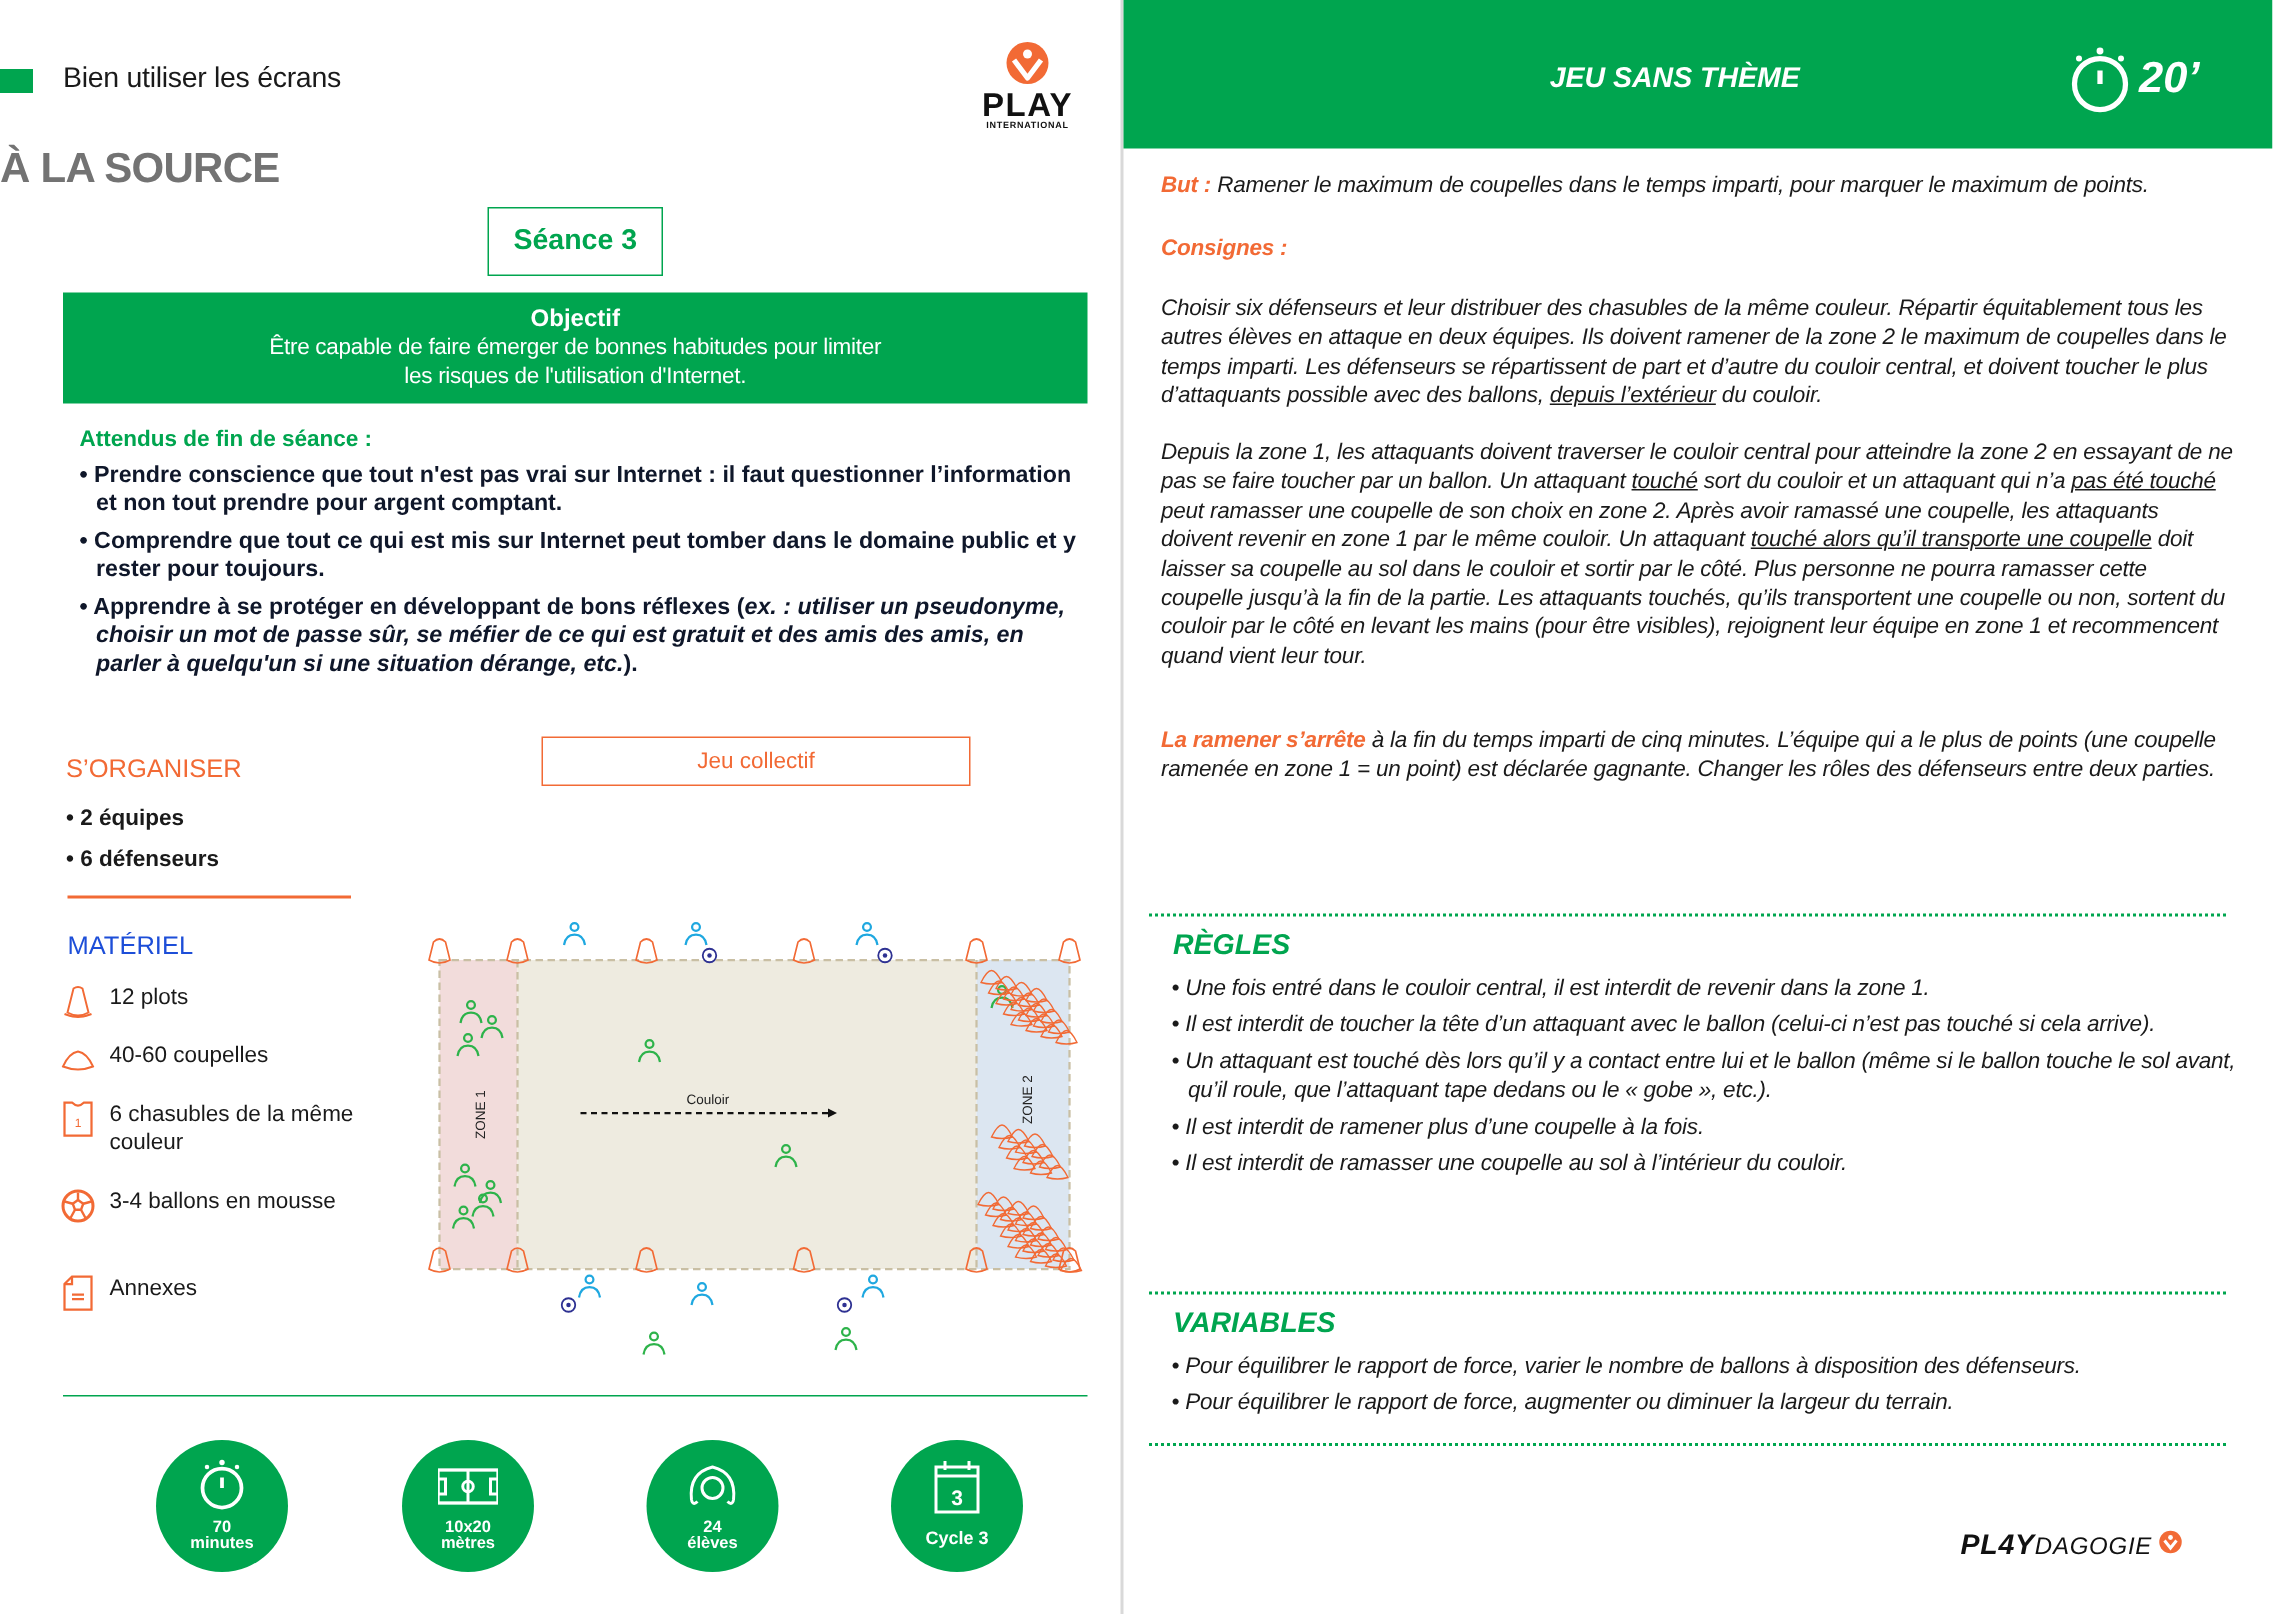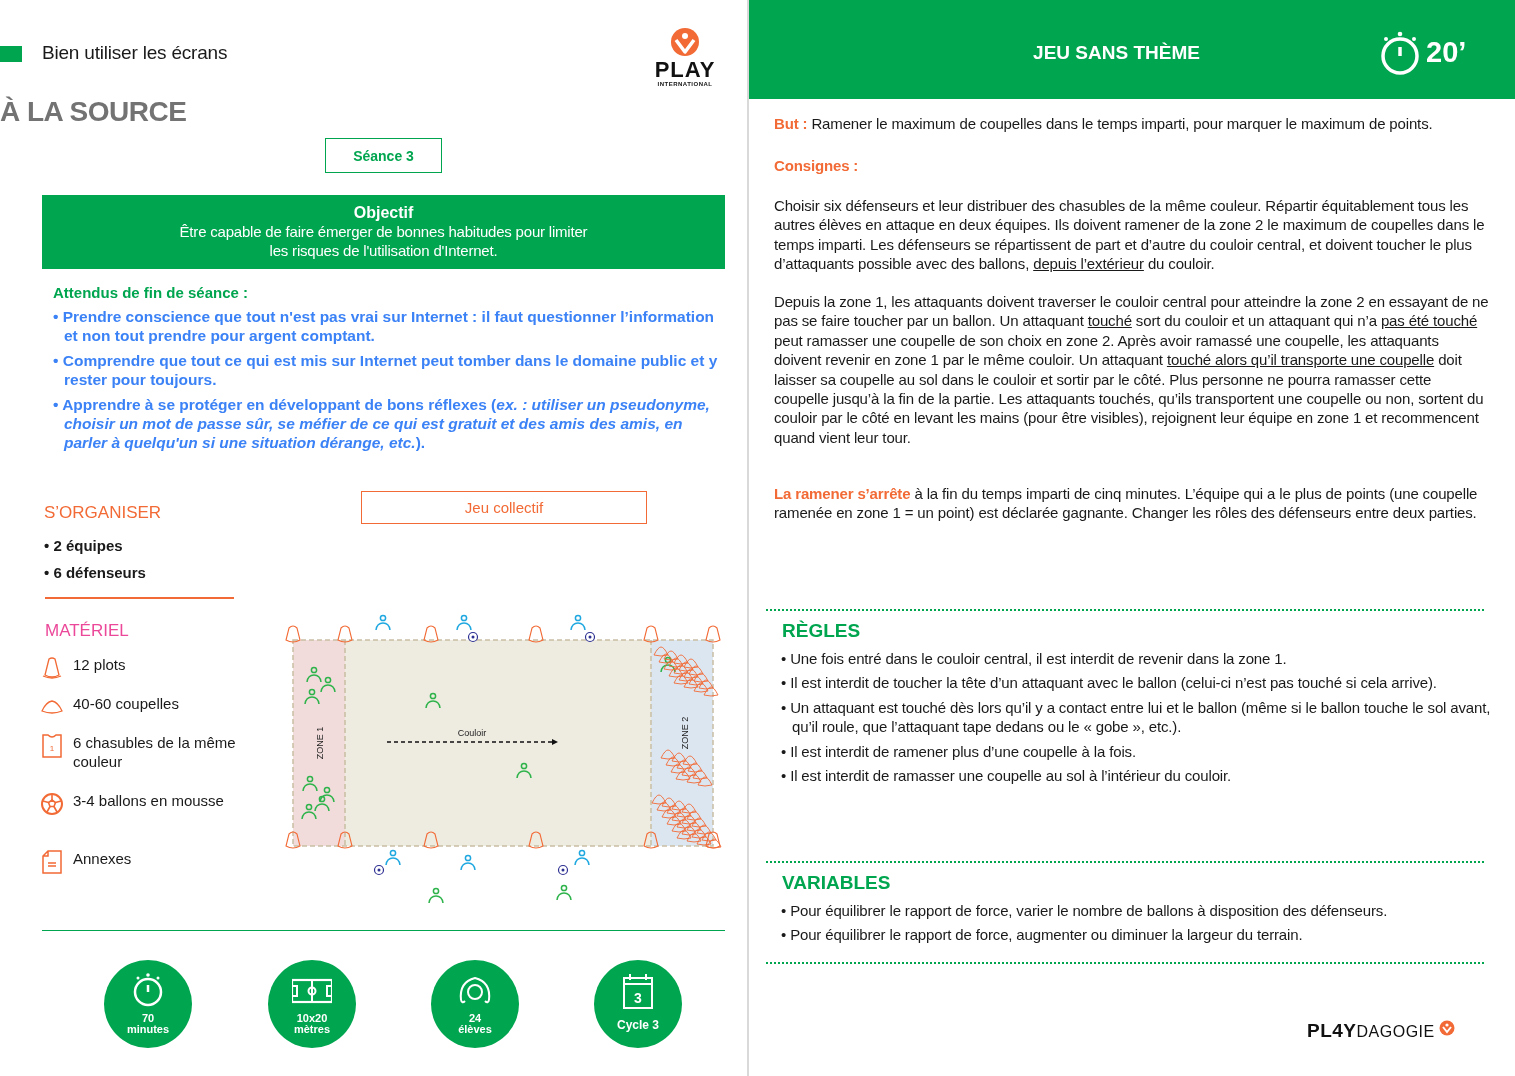--- a/index.html
+++ b/index.html
@@ -1,49 +1,49 @@
 <!DOCTYPE html>
 <html><head>
 <meta charset="utf-8">
 <style>
   * { box-sizing: border-box; margin: 0; padding: 0; }
   html, body { width: 1515px; height: 1076px; background: #ffffff; overflow: hidden; }
   body { font-family: "Liberation Sans", sans-serif; color: #1a1a1a; position: relative; }
 
   .page-left { position: absolute; left: 0; top: 0; width: 748px; height: 1076px; }
-  .page-right { position: absolute; left: 749px; top: 0; width: 766px; height: 1076px; }
+  .page-right { position: absolute; left: 749px; top: 0; width: 766px; height: 1076px; font-style: italic; }
   .gutter { position: absolute; left: 747px; top: 0; width: 2px; height: 1076px; background: #d9d9d9; }
 
   
   .theme-square { position: absolute; left: 0; top: 46px; width: 22px; height: 16px; background: #00a54f; }
   .theme-title { position: absolute; left: 42px; top: 42px; font-size: 19px; color: #1a1a1a; letter-spacing: -0.2px; }
   .logo { position: absolute; left: 647px; top: 27px; width: 76px; height: 62px; }
   .logo-text { position: absolute; left: 0; top: 30px; width: 76px; text-align: center; font-weight: bold; font-size: 22px; letter-spacing: 1px; color: #111; }
   .logo-sub { position: absolute; left: 0; top: 54px; width: 76px; text-align: center; font-size: 6px; font-weight: bold; letter-spacing: 0.5px; color: #111; }
   .page-title { position: absolute; left: 0; width: 760px; top: 96px; text-align: left; font-size: 28px; font-weight: bold; color: #737373; letter-spacing: -0.5px; }
-  .seance-box { position: absolute; left: 325px; top: 138px; width: 117px; height: 35px; border: 1.5px solid #00a54f; color: #00a54f; font-weight: bold; font-size: 14px; display: flex; align-items: center; justify-content: center; }
+  .seance-box { position: absolute; left: 325px; top: 138px; width: 117px; height: 46px; border: 1.5px solid #00a54f; color: #00a54f; font-weight: bold; font-size: 19px; display: flex; align-items: center; justify-content: center; }
 
   .objectif { position: absolute; left: 42px; top: 195px; width: 683px; height: 74px; background: #00a54f; color: #fff; text-align: center; padding-top: 9px; }
   .objectif-title { font-weight: bold; font-size: 16px; line-height: 18px; }
   .objectif-text { font-size: 15px; line-height: 19px; letter-spacing: -0.2px; }
 
   .attendus { position: absolute; left: 53px; top: 284px; width: 672px; }
   .attendus-title { color: #00a54f; font-weight: bold; font-size: 15px; margin-bottom: 6px; }
   .attendus ul { list-style: none; }
-  .attendus li { font-weight: bold; font-size: 15.5px; line-height: 19px; padding-left: 11px; text-indent: -11px; margin-bottom: 6px; color: #3b82f6; }
+  .attendus li { font-weight: bold; font-size: 15.5px; line-height: 19px; padding-left: 11px; text-indent: -11px; margin-bottom: 6px; color: #0f172a; }
   .attendus li::before { content: "• "; }
   .attendus li em { font-style: italic; }
 
   
   .organiser-title { position: absolute; left: 44px; top: 503px; font-size: 17px; color: #f26a35; }
   .organiser-list { position: absolute; left: 44px; top: 532px; list-style: none; }
   .organiser-list li { font-weight: bold; font-size: 15px; line-height: 27px; }
   .organiser-list li::before { content: "• "; }
   .orange-rule { position: absolute; left: 45px; top: 597px; width: 189px; height: 2px; background: #f26a35; }
-  .materiel-title { position: absolute; left: 45px; top: 621px; font-size: 17px; color: #ec4899; }
+  .materiel-title { position: absolute; left: 45px; top: 621px; font-size: 17px; color: #1d4ed8; }
   .materiel-list { position: absolute; left: 38px; top: 655px; width: 200px; }
   .mat-item { display: flex; align-items: flex-start; margin-bottom: 0; }
   .mat-icon { width: 28px; height: 26px; flex: 0 0 28px; display: flex; align-items: center; justify-content: center; }
   .mat-label { font-size: 15px; line-height: 19px; padding-left: 7px; color: #1a1a1a; }
 
   .jeu-box { position: absolute; left: 361px; top: 491px; width: 286px; height: 33px; border: 1.5px solid #f26a35; color: #f26a35; font-size: 15px; display: flex; align-items: center; justify-content: center; }
 
   .diagram { position: absolute; left: 278px; top: 605px; width: 450px; height: 305px; }
 
   .green-rule { position: absolute; left: 42px; top: 930px; width: 683px; height: 1px; background: #00a54f; }

